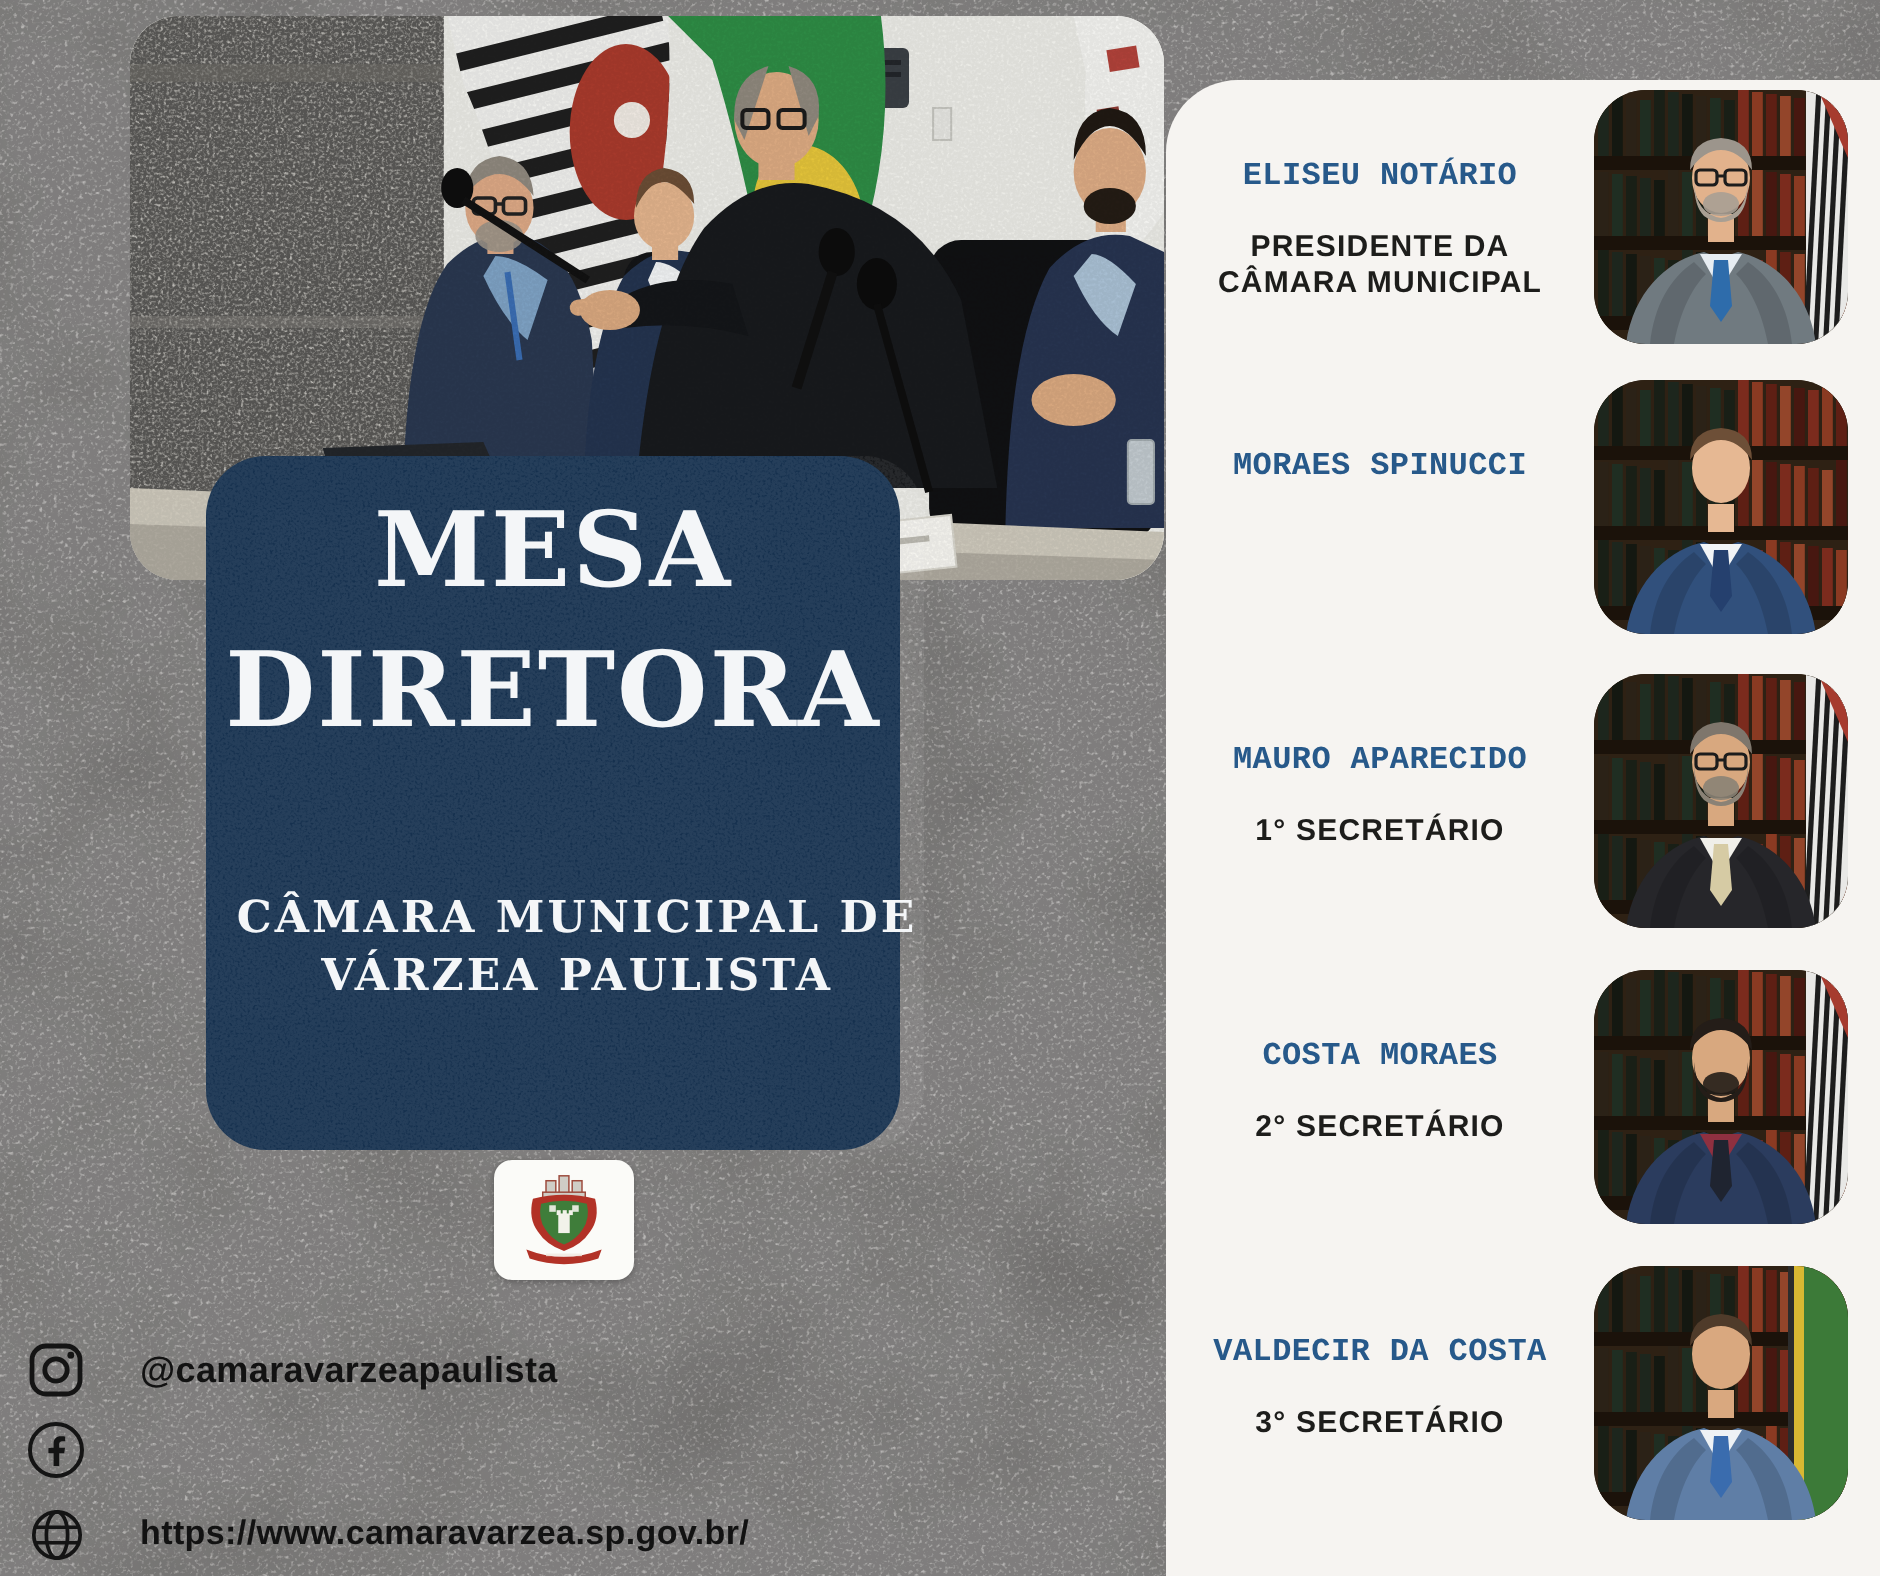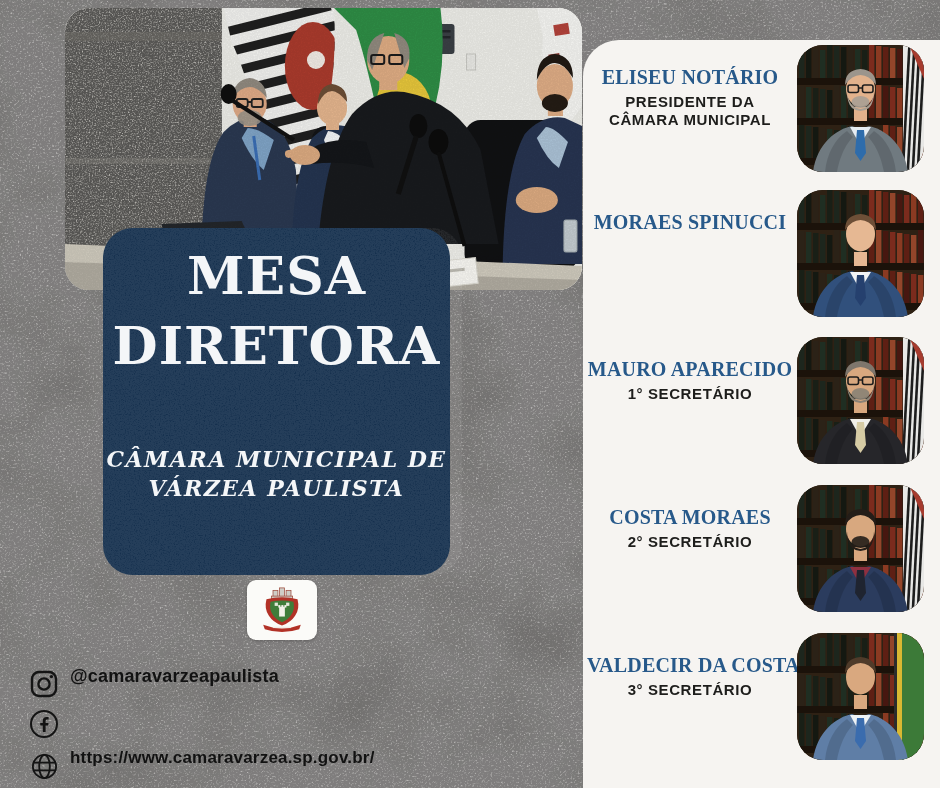--- a/index.html
+++ b/index.html
@@ -22,56 +22,56 @@
   .title-card{
     position:absolute;left:103px;top:228px;width:347px;height:347px;
     background:var(--navy-card,#15304e);border-radius:30px;z-index:2;
     color:#f4f6f8;text-align:center;
     font-family:"DejaVu Serif","Liberation Serif",serif;font-weight:700;
   }
   .title-card .noise{position:absolute;inset:0;border-radius:30px;overflow:hidden;}
   .t-line{position:absolute;left:0;width:100%;line-height:1;letter-spacing:1px;font-size:52px;}
   .t-line.l1{top:22px;}
   .t-line.l2{top:92px;}
-  .s-line{position:absolute;left:0;width:100%;font-size:22px;letter-spacing:1.5px;line-height:1;font-style:italic;}
+  .s-line{position:absolute;left:12px;width:100%;font-size:22px;letter-spacing:1.5px;line-height:1;}
   .s-line.l1{top:220px;}
   .s-line.l2{top:249px;}
 
   
   .logo-badge{
     position:absolute;left:247px;top:580px;width:70px;height:60px;z-index:2;
     background:#fbfbf8;border-radius:9px;display:flex;align-items:center;justify-content:center;
     box-shadow:0 1px 3px rgba(0,0,0,.25);
   }
 
   
   .right-panel{
     position:absolute;left:583px;top:40px;width:357px;height:748px;z-index:3;
     background:var(--panel-bg,#f6f4f1);border-radius:36px 0 0 0;
   }
   .member{position:absolute;left:0;width:357px;height:127px;}
   .m-text{position:absolute;left:0;top:0;width:214px;text-align:center;}
   .m-name{
-    margin:4px;padding-top:16px;font-size:20px;line-height:24px;white-space:nowrap;
-    font-family:Liberation Serif, serif;font-weight:700;
+    margin:15px;padding-top:16px;font-size:16px;line-height:24px;white-space:nowrap;
+    font-family:Liberation Mono, monospace;font-weight:700;
     color:var(--name-blue,#27598a);letter-spacing:.2px;
   }
   .m-role{
     margin:0 auto 0;width:200px;font-size:15px;line-height:1.2;
     font-family:Liberation Sans, sans-serif;font-weight:700;
     color:var(--text-dark,#1d1d1b);letter-spacing:.6px;
   }
   .m-photo{
     position:absolute;left:214px;top:0;width:127px;height:127px;
     border-radius:26px;overflow:hidden;background:#2e2114;
   }
 
   
   .footer{position:absolute;left:10px;top:660px;z-index:2;width:560px;}
-  .f-row{position:absolute;left:16px;height:38px;display:flex;}
+  .f-row{position:absolute;left:0;height:38px;display:flex;align-items:center;gap:16px;}
   .f-row .ic{width:36px;height:36px;display:flex;align-items:center;justify-content:center;flex:0 0 36px;}
   .f-row .f-label{
     margin-left:8px;font-weight:700;color:#121212;font-size:18px;letter-spacing:.2px;
     font-family:"Liberation Sans",sans-serif;
   }
   .f-row.r1{top:6px;}
   .f-row.r2{top:46px;}
   .f-row.r3{top:88px;}
   .f-row.r3 .f-label{font-size:17px;}
 </style>

